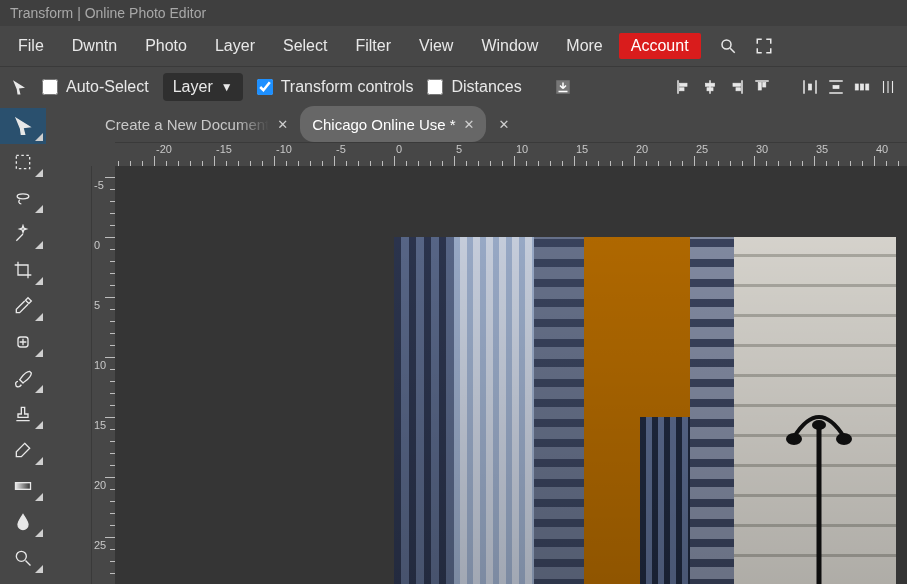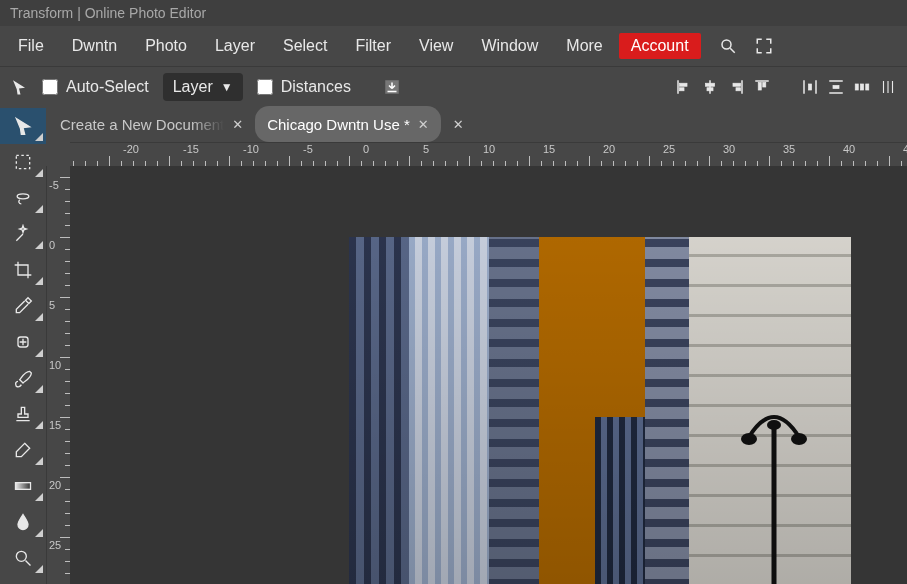--- a/index.html
+++ b/index.html
@@ -61,42 +61,42 @@
   .tool {
     width:46px; height:36px; display:flex; align-items:center; justify-content:center;
     position:relative; cursor:default;
   }
   .tool.active { background:#2a506e; }
   .tool .tri { position:absolute; bottom:3px; right:3px;
     border: 4px solid transparent; border-right-color:#cfcfcf; border-bottom-color:#cfcfcf;
     width:0; height:0; }
   .tool svg { width:20px; height:20px; stroke:#e8e8e8; fill:none; stroke-width:1.6; }
 
-  .workarea { flex:1; display:flex; flex-direction:column; background:#a3a3a3; }
+  .workarea { flex:1; display:flex; flex-direction:column; background:#a3a3a3;margin-left:45px; }
 
   .tabsrow {
     height:36px; background:#474747; display:flex; align-items:stretch; padding-left:2px;
   }
   .doctab {
     display:flex; align-items:center; gap:8px; padding:0 12px; color:#c8c8c8;
     font-size:15px; max-width:224px; white-space:nowrap; overflow:hidden;
   }
   .doctab.active { background:#676767; border-radius:14px; color:#fff; }
   .doctab .fade { mask: linear-gradient(to right, black 80%, transparent); -webkit-mask: linear-gradient(to right, black 80%, transparent); overflow:hidden; }
   .closex { font-size:13px; color:#cfcfcf; cursor:default; }
 
   .rulers-corner { width:24px; height:24px; background:#474747; }
   .ruler-h {
     height:24px; background:#474747; position:relative; overflow:hidden;
     border-top:1px solid #3a3a3a;
   }
   .ruler-h .tick { position:absolute; bottom:0; height:100%; color:#c8c8c8; font-size:11px; }
   .ruler-h .tick::before { content:""; position:absolute; bottom:0; left:0; width:1px; height:10px; background:#bdbdbd; }
   .ruler-h .minor::before { height:5px; }
-  .ruler-h .lab { position:absolute; top:0; left:14px; }
+  .ruler-h .lab { position:absolute; top:0; left:2px; }
   .ruler-v {
     width:24px; background:#474747; position:relative; border-left:1px solid #3a3a3a;
   }
   .ruler-v .tick { position:absolute; left:0; width:100%; color:#c8c8c8; font-size:11px; }
   .ruler-v .tick::before { content:""; position:absolute; left:auto; right:0; top:0; height:1px; width:10px; background:#bdbdbd; }
   .ruler-v .minor::before { width:5px; }
   .ruler-v .lab { position:absolute; left:2px; top:2px; }
 
   .canvas-wrap { flex:1; display:flex; }
   .canvas-body { flex:1; position:relative; background:#353535; overflow:hidden; }
@@ -152,20 +152,24 @@
   </span>
   <label class="cb">
     <input type="checkbox" id="cb-auto" style="">
     <span>Auto-Select</span>
   </label>
   <div class="select">
     <span>Layer</span>
     <span class="chev">▼</span>
   </div>
   <label class="cb">
+    <input type="checkbox" id="cb-xform" checked="" style="">
+    <span>Transform controls</span>
+  </label>
+  <label class="cb">
     <input type="checkbox" id="cb-dist" style="">
     <span>Distances</span>
   </label>
 
   <span class="ico" style="margin-left:18px;">
     <svg viewBox="0 0 24 24">
         <rect x="3" y="3" width="18" height="18" fill="#777"></rect>
         <path d="M12 6v8m0 0l-4-4m4 4l4-4M6 18h12" stroke="#fff" stroke-width="2" fill="none"></path>
       </svg>
   </span>
@@ -306,21 +310,21 @@
       </div>
   </div>
 
   <div class="workarea">
     <div class="tabsrow">
       <div class="doctab">
         <span class="fade">Create a New Document</span>
         <span class="closex">✕</span>
       </div>
       <div class="doctab active">
-        <span>Chicago Dwntn Use *</span>
+        <span>Chicago Online Use *</span>
         <span class="closex">✕</span>
       </div>
       <div class="doctab">
         <span class="closex">✕</span>
       </div>
     </div>
 
     <div class="rulers-area">
       <div class="left rulers-corner"></div>
       <div class="right ruler-h" id="ruler-h">

